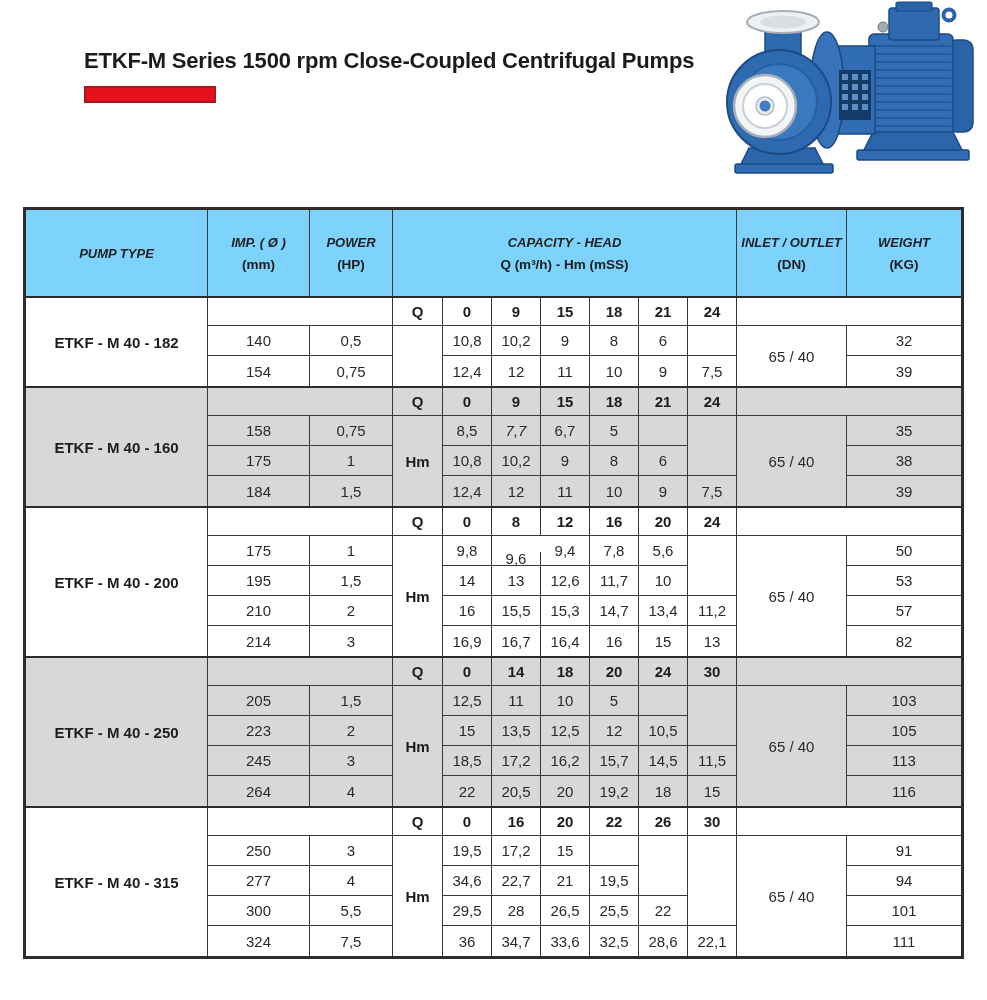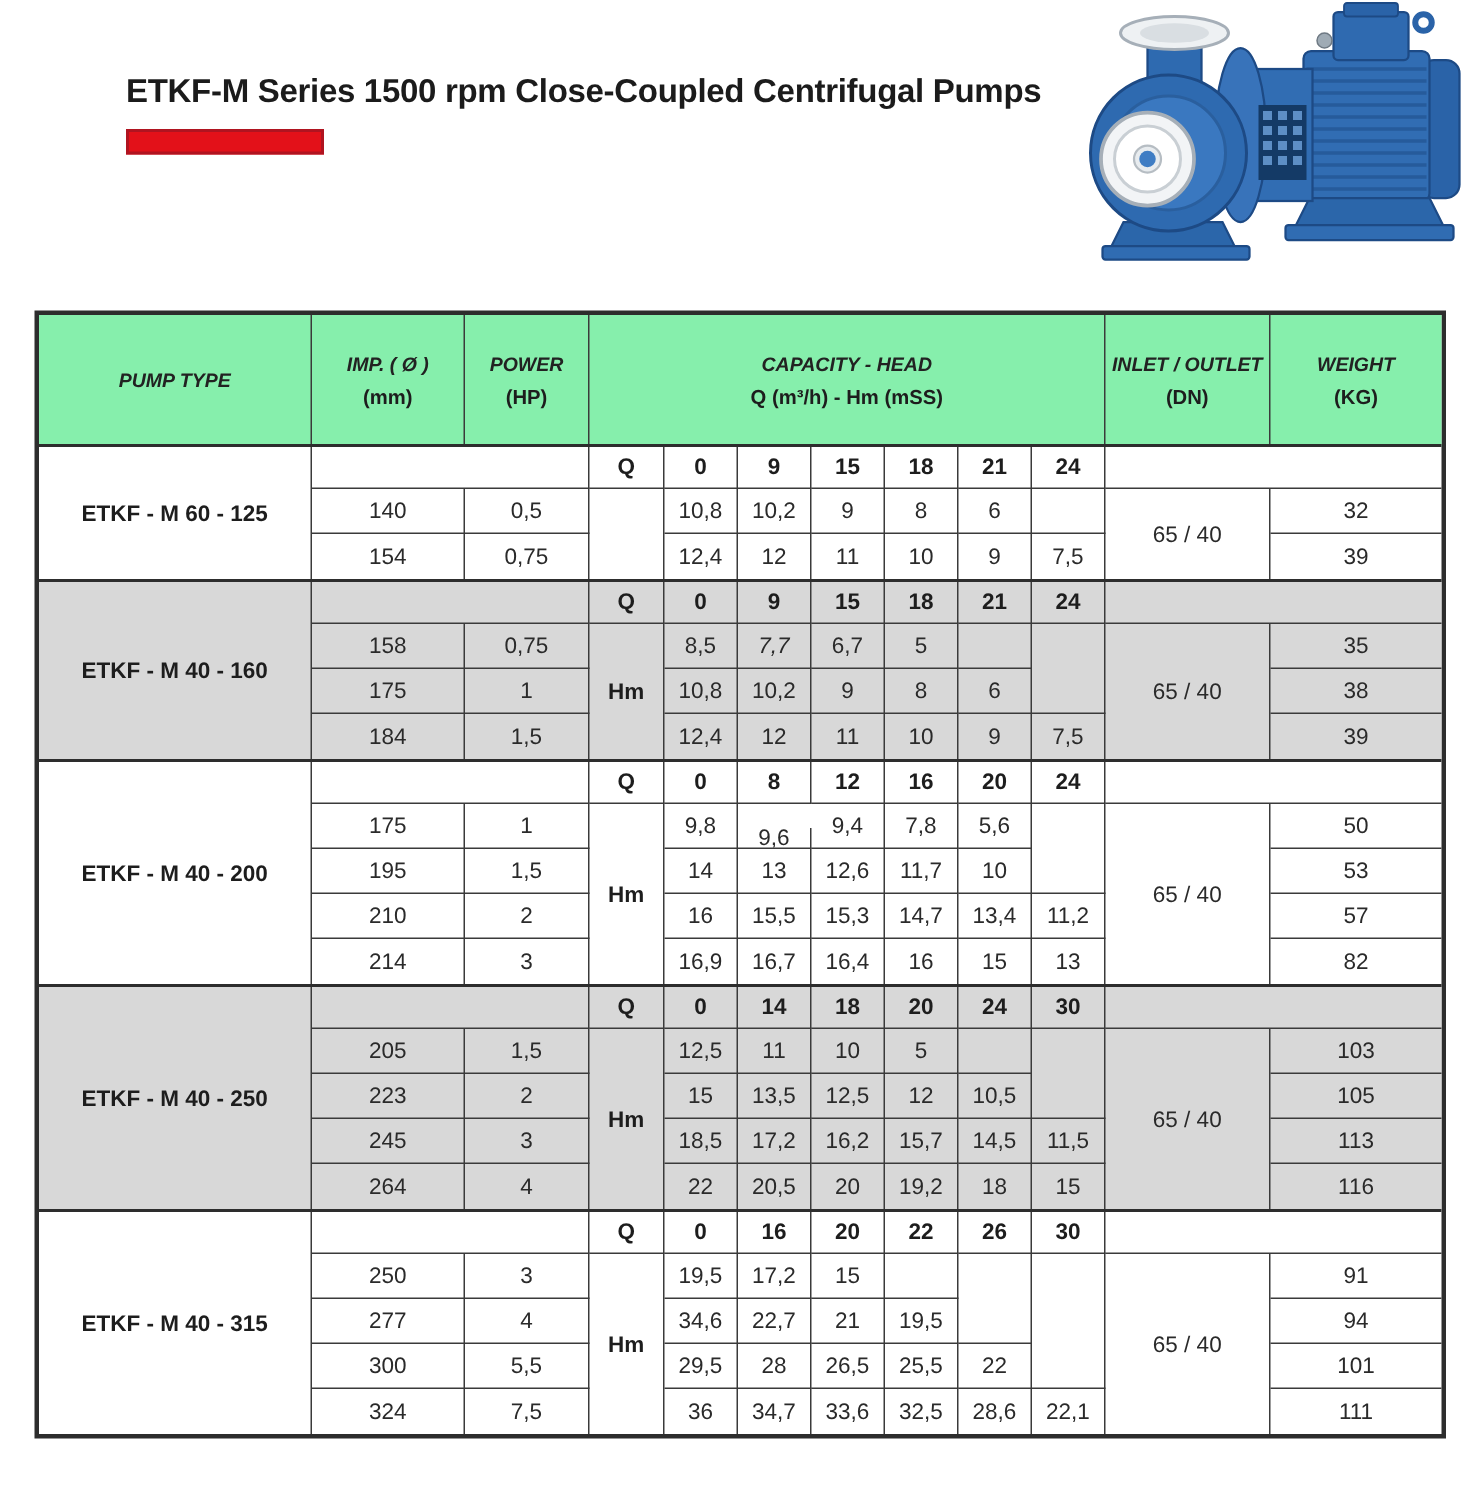--- a/index.html
+++ b/index.html
@@ -24,21 +24,21 @@
   .spec-table{
     position:absolute;left:23px;top:207px;width:941px;
     box-sizing:border-box;border:3px solid #2d2d2d;background:#ffffff;
   }
   .header-grid,.group-grid{
     display:grid;
     grid-template-columns:182px 102px 83px 50px repeat(6,49px) 110px 1fr;
   }
   .header-grid{
     grid-template-rows:86px;
-    background:#86efac;
+    background:#7dd3fc;
     border-bottom:2px solid #2d2d2d;
   }
   .group-grid:not(:last-child){border-bottom:2px solid #2d2d2d;}
   .group-grid.shaded{background:#d8d8d8;}
 
   .cell{
     display:flex;align-items:center;justify-content:center;
     box-sizing:border-box;color:#2a2a2a;font-size:15px;line-height:1;
     overflow:hidden;
   }
@@ -136,21 +136,21 @@
         <div class="hcell b-r" style="grid-column: 11 / span 1;">
           <div class="hline1">INLET / OUTLET</div>
           <div class="hline2">(DN)</div>
         </div>
         <div class="hcell" style="grid-column: 12 / span 1;">
           <div class="hline1">WEIGHT</div>
           <div class="hline2">(KG)</div>
         </div>
       </div>
       <div class="group-grid" style="grid-template-rows: 28px repeat(2, 30px);">
-        <div class="cell bold b-r" style="grid-area: 1 / 1 / span 3;">ETKF - M 60 - 125</div>
+        <div class="cell bold b-r" style="grid-area: 1 / 1 / span 3;">ETKF - M 40 - 182</div>
         <div class="cell b-r b-b" style="grid-area: 1 / 2 / auto / span 2;"></div>
         <div class="cell bold b-r b-b" style="grid-area: 1 / 4;">Q</div>
         <div class="cell bold b-r b-b" style="grid-area: 1 / 5;">0</div>
         <div class="cell bold b-r b-b" style="grid-area: 1 / 6;">9</div>
         <div class="cell bold b-r b-b" style="grid-area: 1 / 7;">15</div>
         <div class="cell bold b-r b-b" style="grid-area: 1 / 8;">18</div>
         <div class="cell bold b-r b-b" style="grid-area: 1 / 9;">21</div>
         <div class="cell bold b-r b-b" style="grid-area: 1 / 10;">24</div>
         <div class="cell b-b" style="grid-area: 1 / 11 / auto / span 2;"></div>
         <div class="cell bold b-r" style="grid-area: 2 / 4 / span 2;"></div>

